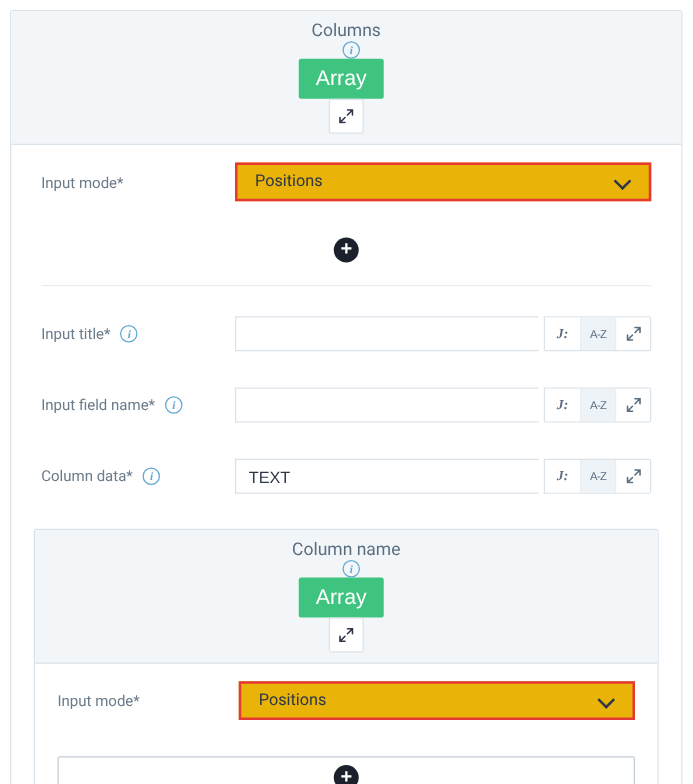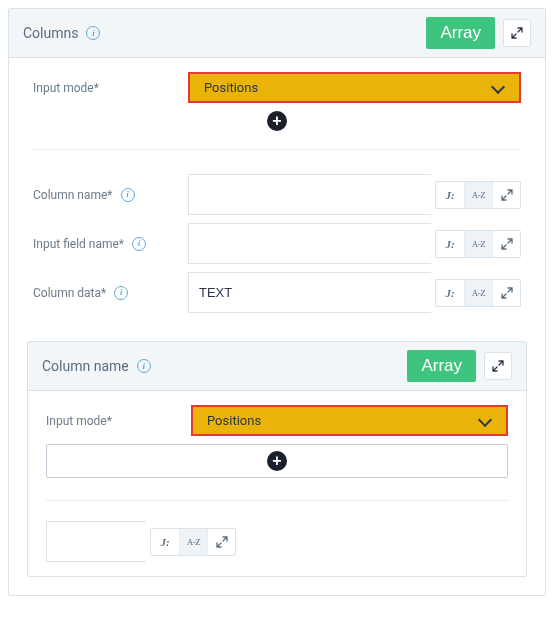--- a/index.html
+++ b/index.html
@@ -15,20 +15,21 @@
       border: 1px solid #dbe3ea;
       border-radius: 2px;
     }
     .panel-header {
       display: flex;
       align-items: center;
       background: #f3f6f9;
       border-bottom: 1px solid #dbe3ea;
       padding: 8px 14px;
       min-height: 40px;
+      flex-direction: column;
     }
     .panel-title {
       color: #5a6e80;
       font-size: 14px;
       font-weight: 400;
     }
     .info-icon {
       display: inline-flex;
       align-items: center;
       justify-content: center;
@@ -69,21 +70,21 @@
     }
     .panel-body {
       padding: 14px 24px;
     }
     .panel-body.nested {
       padding: 14px 18px;
     }
     .field-row {
       display: flex;
       align-items: center;
-      margin-bottom: 8px;
+      margin-bottom: 29px;
     }
     .field-label {
       width: 155px;
       font-size: 12px;
       color: #6b7b8a;
       display: flex;
       align-items: center;
     }
     .field-label.narrow { width: 145px; }
     .field-control {
@@ -163,21 +164,21 @@
       height: 1px;
       background: #e8edf2;
       margin: 0 0 24px;
     }
     .divider.inset { margin: 0 0 20px; }
     .text-input {
       flex: 1;
       border: 1px solid #dbe3ea;
       border-right: none;
       padding: 6px 10px;
-      height: 41px;
+      height: 28px;
       font-size: 13px;
       color: #2d3748;
       outline: none;
       background: #fff;
     }
     .input-addons {
       display: flex;
       border: 1px solid #dbe3ea;
       border-radius: 0 2px 2px 0;
     }
@@ -186,21 +187,20 @@
       height: 26px;
       border: none;
       border-left: 1px solid #e8edf2;
       background: #fff;
       display: inline-flex;
       align-items: center;
       justify-content: center;
       cursor: pointer;
       color: #5a6e80;
       font-size: 11px;
-      font-family: Liberation Serif, serif;
     }
     .addon-btn:first-child { border-left: none; }
     .addon-btn.j {
       font-family: Georgia, serif;
       font-style: italic;
       font-weight: bold;
     }
     .addon-btn.az {
       background: #eef3f8;
       font-size: 9px;
@@ -252,21 +252,21 @@
     <div class="add-row">
       <button class="add-button-plain">
         <span class="plus-circle"></span>
       </button>
     </div>
 
     <div class="divider"></div>
 
     <div class="field-row">
       <div class="field-label">
-        <span>Column name*</span>
+        <span>Input title*</span>
         <span class="info-icon">i</span>
       </div>
       <div class="field-control">
         <input class="text-input" type="text" value="" style="">
         <div class="input-addons">
           <button class="addon-btn j">J:</button>
           <button class="addon-btn az">A-Z</button>
           <button class="addon-btn">
             <svg class="expand-svg" viewBox="0 0 12 12">
               <path d="M1 7 L1 11 L5 11 M1 11 L5 7 M11 5 L11 1 L7 1 M11 1 L7 5" stroke="#5a6e80" stroke-width="1.3" fill="none" stroke-linecap="round"></path>

